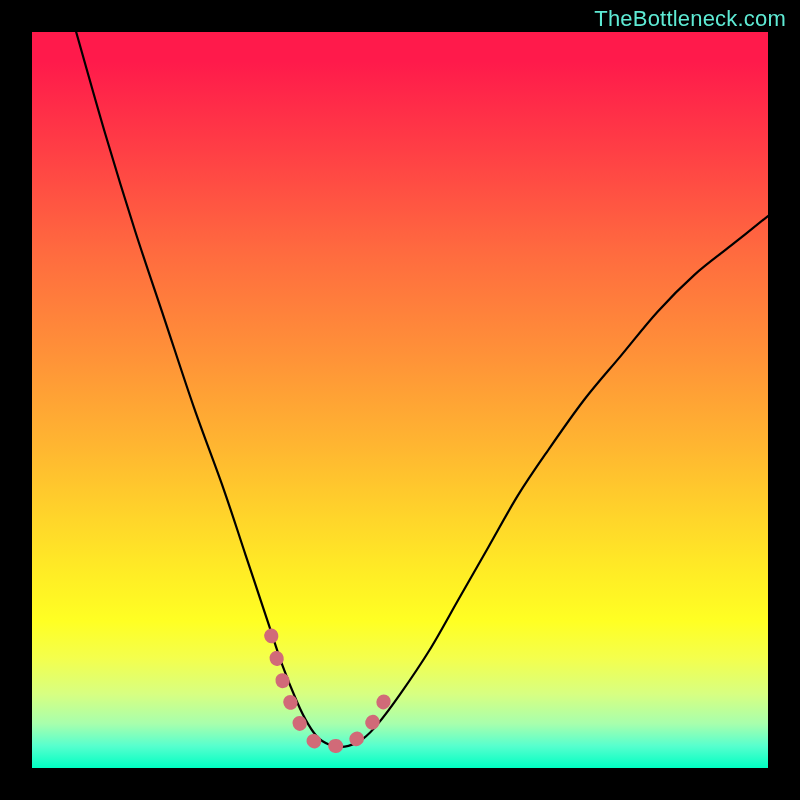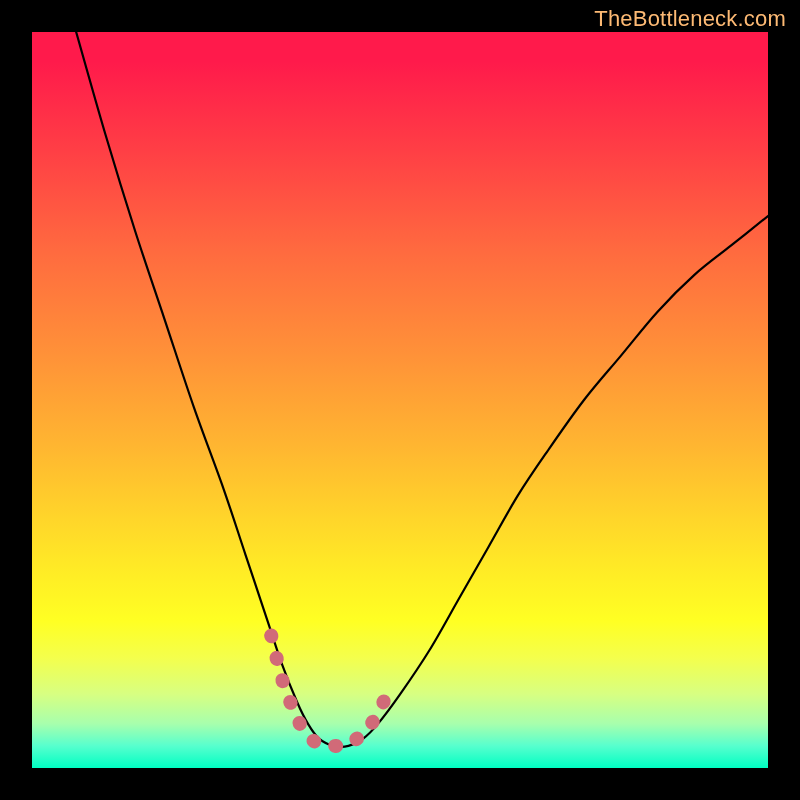--- a/index.html
+++ b/index.html
@@ -47,21 +47,21 @@
     position: absolute;
     top: 0;
     left: 0;
     width: 736px;
     height: 736px;
   }
   .watermark {
     position: absolute;
     top: 6px;
     right: 14px;
-    color: #fdba74;
+    color: #5eead4;
     font-size: 22px;
     letter-spacing: 0.2px;
     font-weight: 400;
     user-select: none;
   }
 </style>
 </head>
 <body>
 
 <div class="frame">

